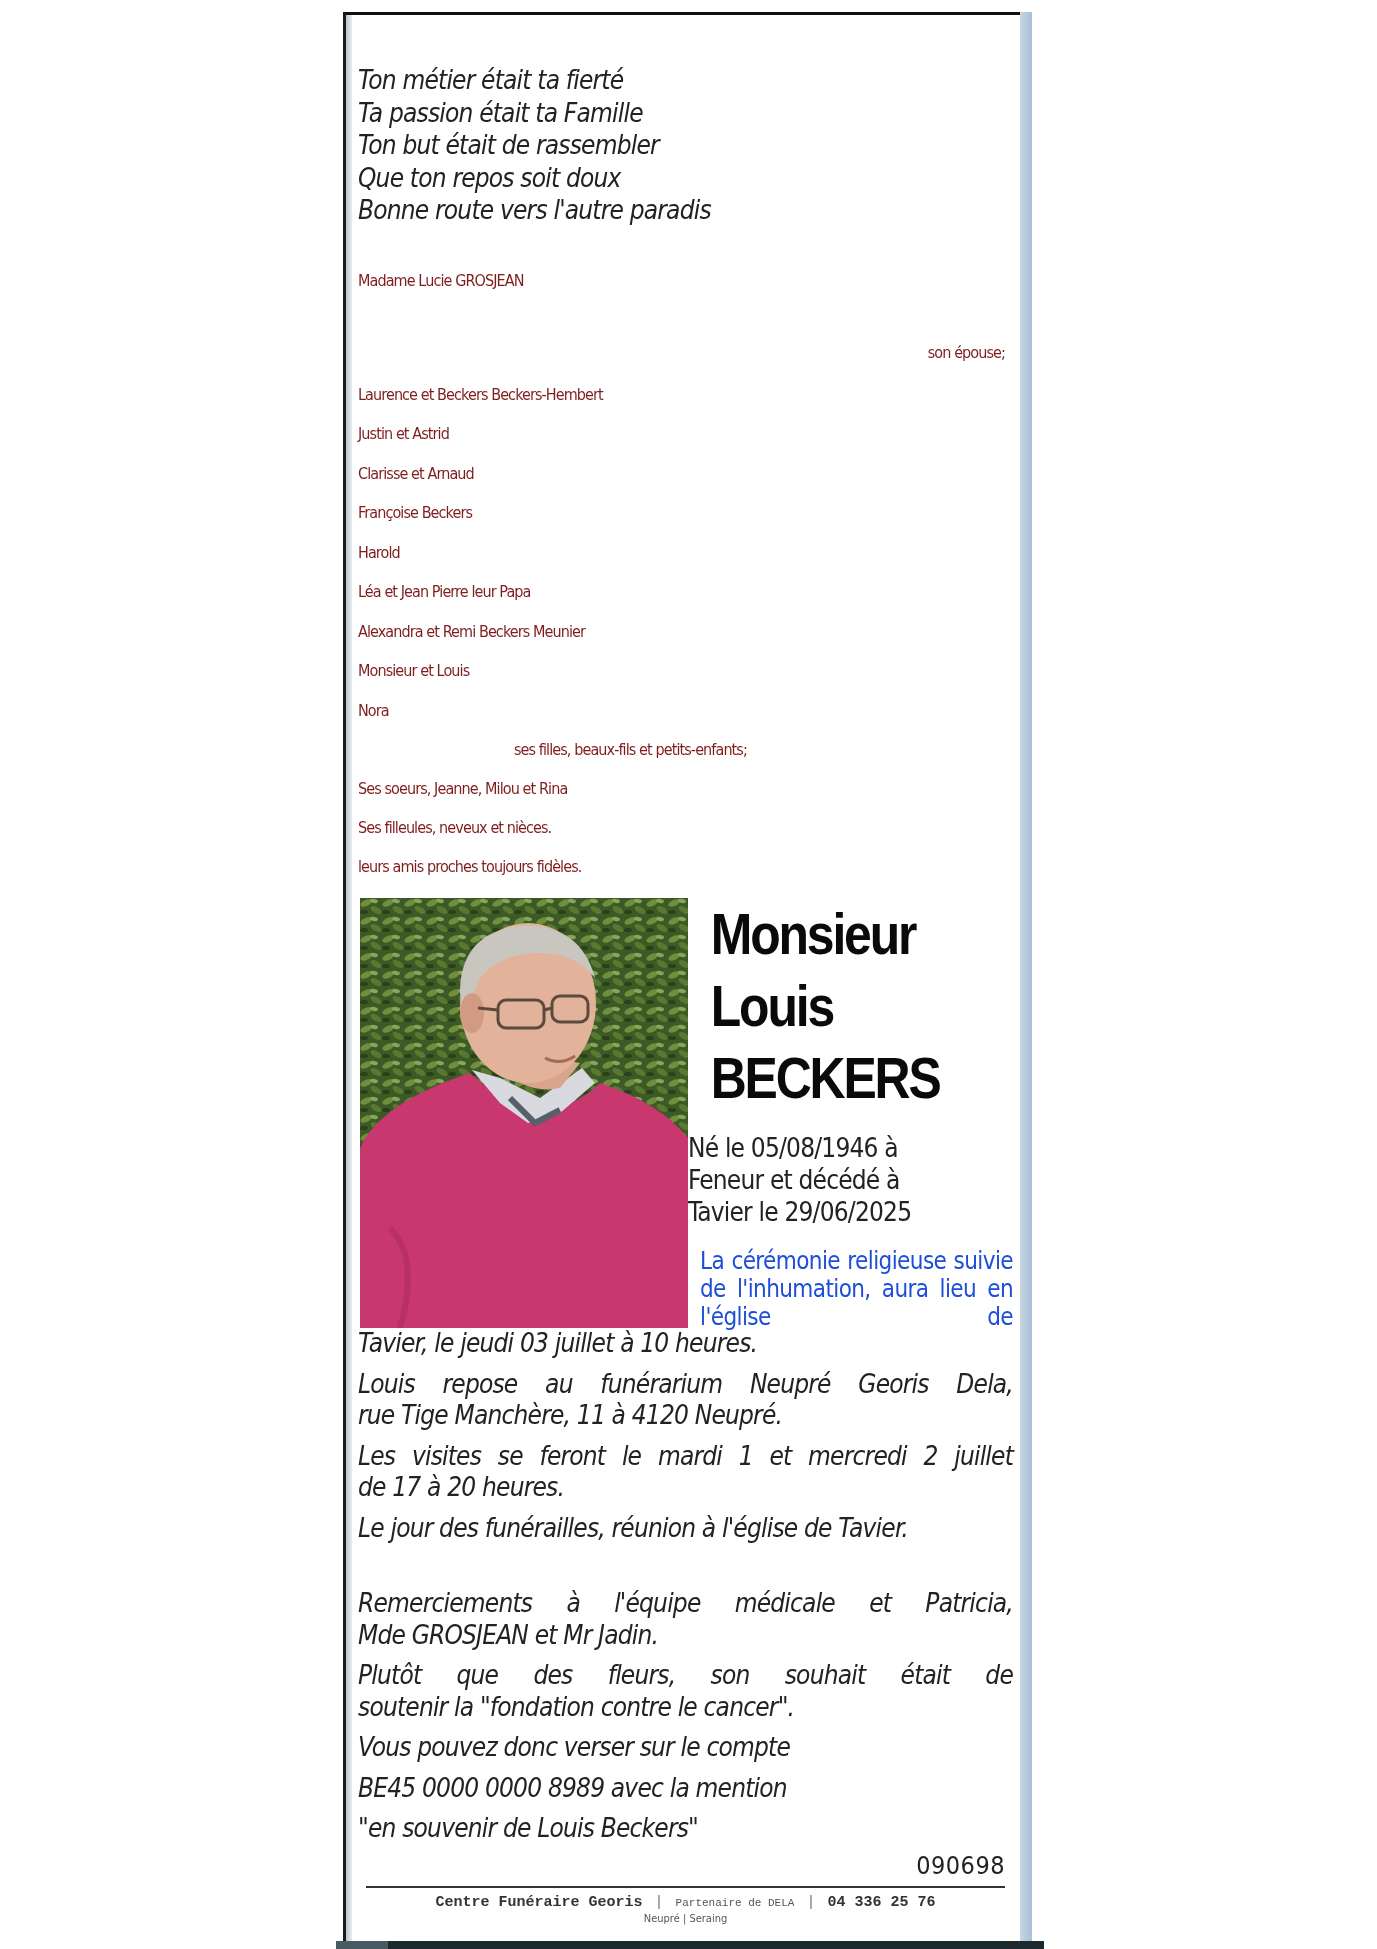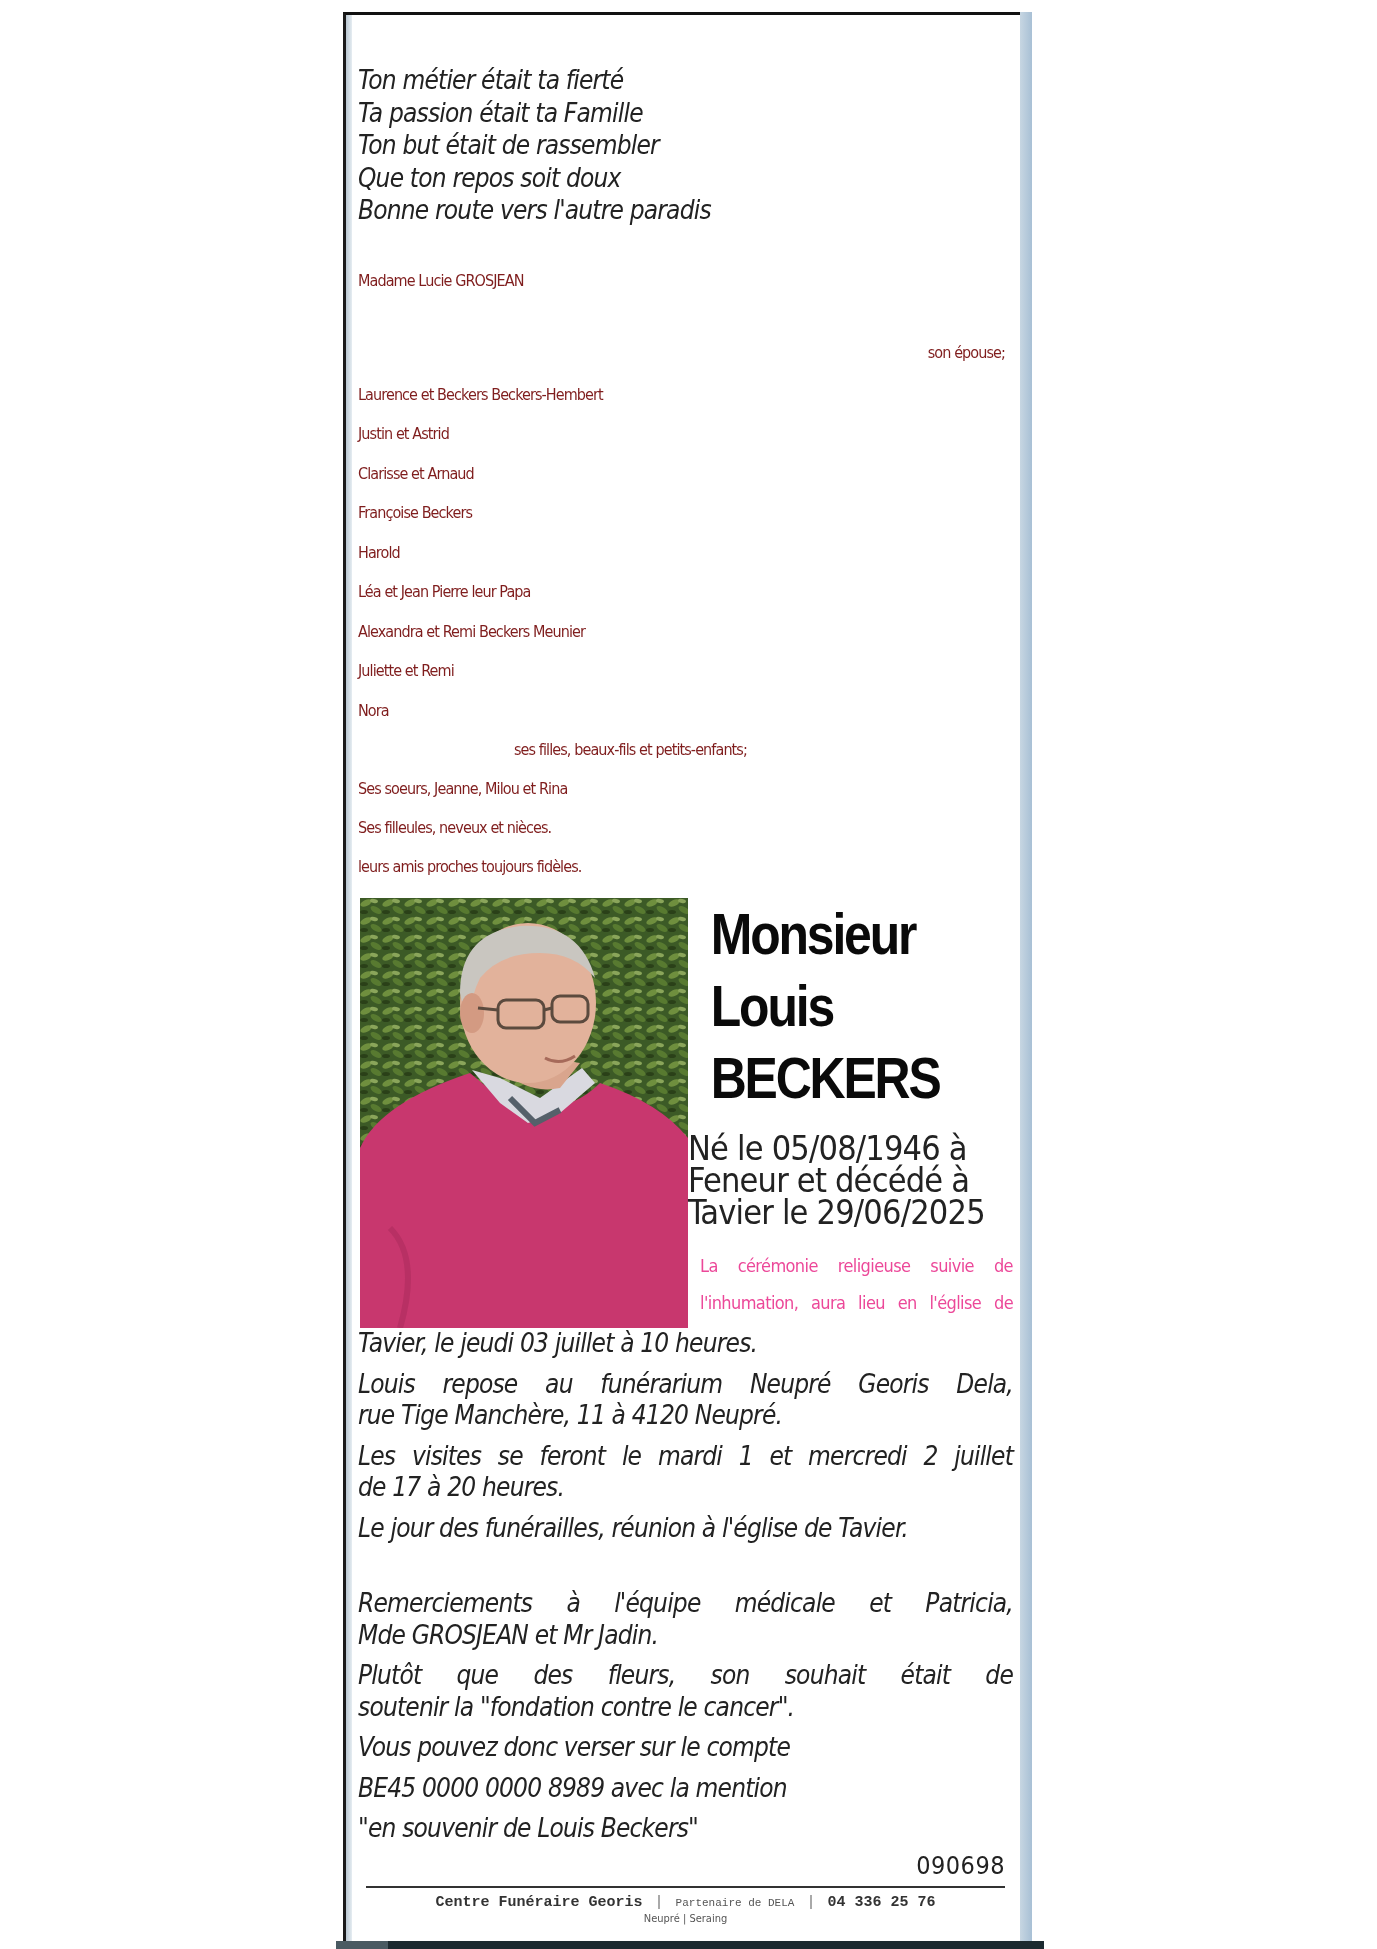--- a/index.html
+++ b/index.html
@@ -109,36 +109,36 @@
     font-weight: bold;
     font-size: 58px;
     letter-spacing: -2.5px;
     line-height: 72px;
     color: #0a0a0a;
     transform: scaleX(0.86);
   }
   .name-line:first-child { margin-top: 0; }
   .dates {
     margin-top: 18px;
-    font-size: 34px;
+    font-size: 26px;
     line-height: 32px;
     letter-spacing: -0.8px;
     color: #222;
   }
   .ceremony {
     position: absolute;
     left: 342px;
     top: 349px;
     width: 313px;
-    font-size: 18px;
-    line-height: 37px;
+    font-size: 24px;
+    line-height: 28px;
     text-align: justify;
     text-align-last: justify;
     letter-spacing: -0.6px;
-    color: #ec4899;
+    color: #1d4ed8;
   }
   .para {
     font-size: 26px;
     line-height: 31.5px;
     letter-spacing: -0.8px;
     color: #222;
     text-align: justify;
     font-style: italic;
   }
   .para.gap { margin-top: 9px; }
@@ -199,21 +199,21 @@
   <div class="txt epouse">son épouse;</div>
 
   <div class="txt family-list">
     <div>Laurence et Beckers Beckers-Hembert</div>
     <div>Justin et Astrid</div>
     <div>Clarisse et Arnaud</div>
     <div>Françoise Beckers</div>
     <div>Harold</div>
     <div>Léa et Jean Pierre leur Papa</div>
     <div>Alexandra et Remi Beckers Meunier</div>
-    <div>Juliette et Remi</div>
+    <div>Monsieur et Louis</div>
     <div>Nora</div>
   </div>
   <div class="txt filles">ses filles, beaux-fils et petits-enfants;</div>
 
   <div class="txt relatives">
     <div>Ses soeurs, Jeanne, Milou et Rina</div>
     <div>Ses filleules, neveux et nièces.</div>
     <div>leurs amis proches toujours fidèles.</div>
   </div>
 

